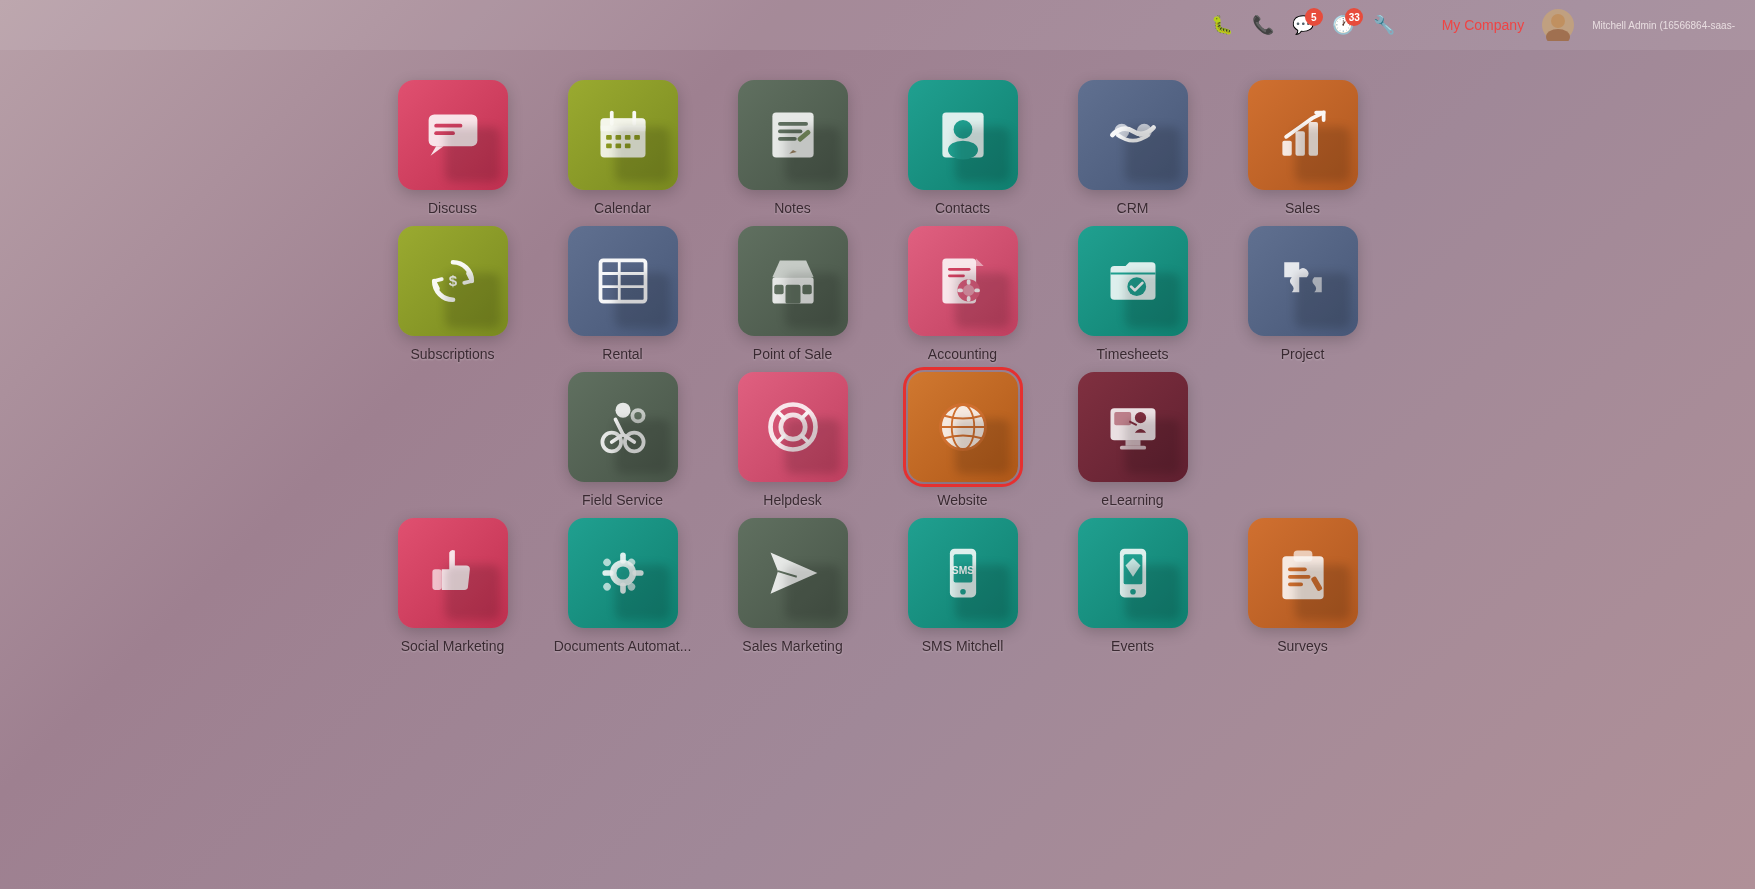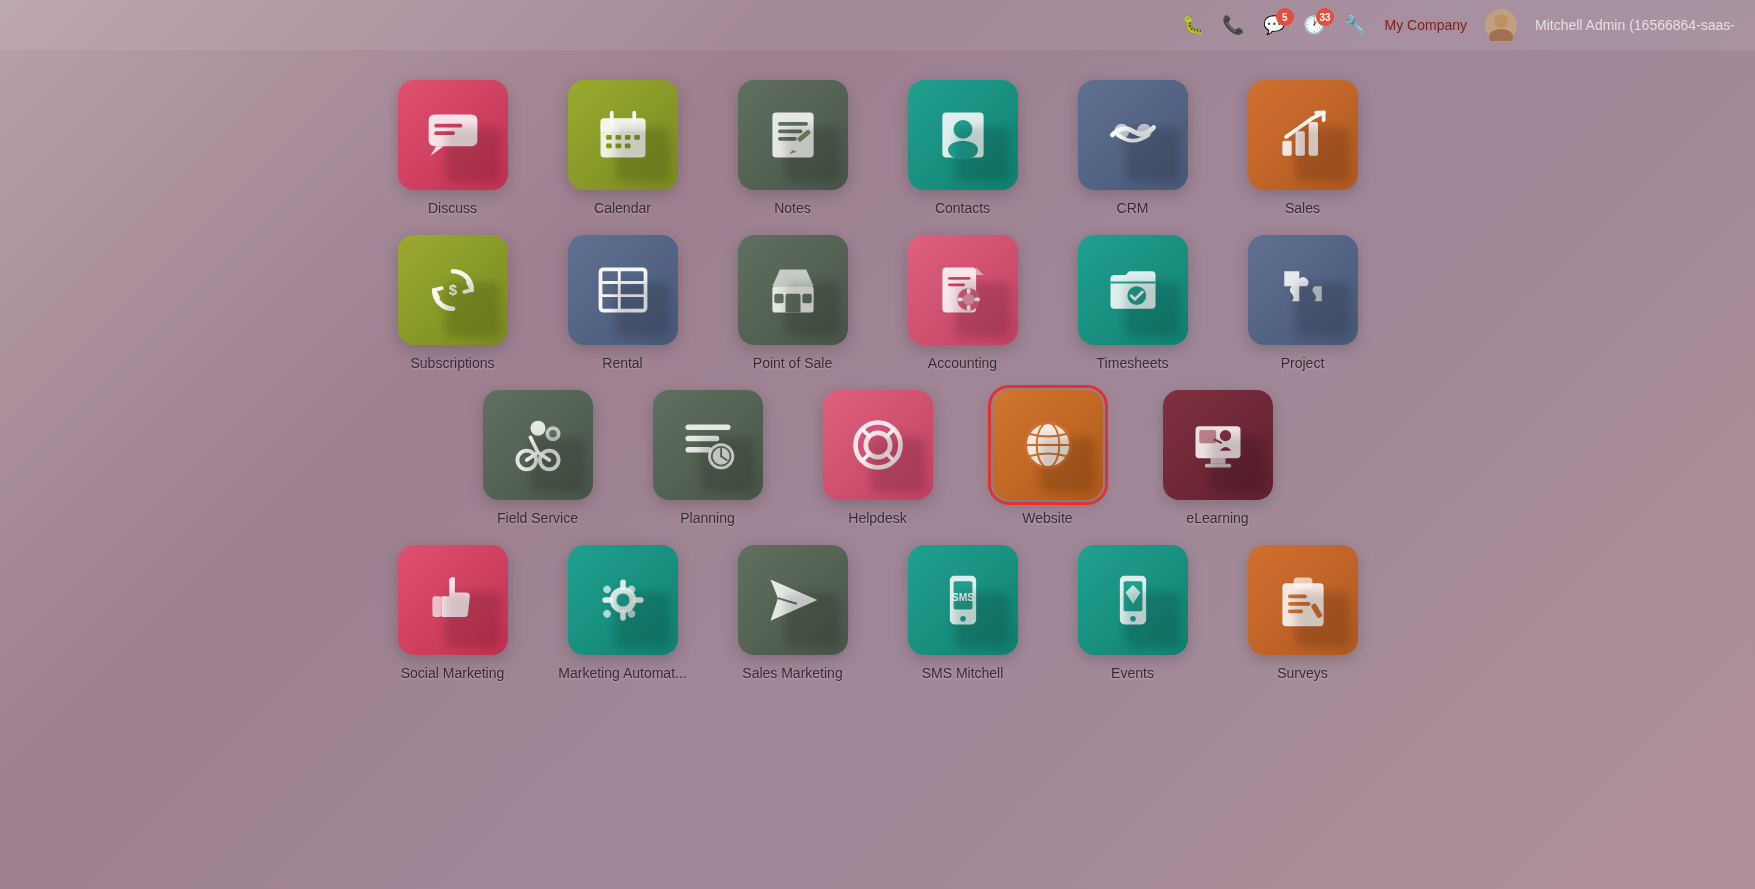--- a/index.html
+++ b/index.html
@@ -45,51 +45,52 @@
       font-size: 10px;
       width: 18px;
       height: 18px;
       display: flex;
       align-items: center;
       justify-content: center;
       font-weight: bold;
     }
 
     .nav-company {
-      color: #7f1d1d;
+      color: #ef4444;
       font-size: 14px;
+      margin-left: 28px;
     }
 
     .nav-avatar {
       width: 32px;
       height: 32px;
       border-radius: 50%;
       background: #c0a080;
       display: flex;
       align-items: center;
       justify-content: center;
       color: white;
       font-size: 14px;
     }
 
     .nav-username {
       color: #e8dde0;
-      font-size: 14px;
+      font-size: 10px;
     }
 
     
     .app-grid {
       position: absolute;
       top: 80px;
       left: 0;
       right: 0;
       display: flex;
       flex-direction: column;
       align-items: center;
-      gap: 19px;
+      gap: 10px;
       padding: 0 4px;
     }
 
     .app-row {
       display: flex;
       gap: 30px;
       justify-content: center;
     }
 
     .app-item {
@@ -407,36 +408,20 @@
           <path d="M24 24 L32 40 L44 48" stroke="white" stroke-width="4" fill="none" stroke-linecap="round"></path>
           <path d="M32 40 L20 48" stroke="white" stroke-width="4" fill="none" stroke-linecap="round"></path>
 
           <circle cx="48" cy="20" r="8" fill="white" opacity="0.7"></circle>
           <circle cx="48" cy="20" r="4" fill="#607060"></circle>
         </svg>
       </div>
       <span class="app-label">Field Service</span>
     </div>
 
-    <div class="app-item">
-      <div class="app-icon icon-planning">
-        <svg viewBox="0 0 64 64" xmlns="http://www.w3.org/2000/svg">
-
-          <rect x="8" y="10" width="48" height="6" rx="3" fill="white" opacity="0.9"></rect>
-          <rect x="8" y="22" width="36" height="6" rx="3" fill="white" opacity="0.9"></rect>
-          <rect x="8" y="34" width="28" height="6" rx="3" fill="white" opacity="0.9"></rect>
-
-          <circle cx="46" cy="44" r="14" fill="white" opacity="0.9"></circle>
-          <circle cx="46" cy="44" r="10" fill="none" stroke="#607060" stroke-width="2"></circle>
-          <line x1="46" y1="36" x2="46" y2="44" stroke="#607060" stroke-width="2" stroke-linecap="round"></line>
-          <line x1="46" y1="44" x2="52" y2="48" stroke="#607060" stroke-width="2" stroke-linecap="round"></line>
-        </svg>
-      </div>
-      <span class="app-label">Planning</span>
-    </div>
 
     <div class="app-item">
       <div class="app-icon icon-helpdesk">
         <svg viewBox="0 0 64 64" xmlns="http://www.w3.org/2000/svg">
 
           <circle cx="32" cy="32" r="24" fill="none" stroke="white" stroke-width="5" opacity="0.9"></circle>
           <circle cx="32" cy="32" r="13" fill="none" stroke="white" stroke-width="5" opacity="0.9"></circle>
           <line x1="15" y1="15" x2="24" y2="24" stroke="white" stroke-width="4"></line>
           <line x1="49" y1="15" x2="40" y2="24" stroke="white" stroke-width="4"></line>
           <line x1="15" y1="49" x2="24" y2="40" stroke="white" stroke-width="4"></line>
@@ -504,21 +489,21 @@
           <rect x="29" y="10" width="6" height="12" rx="3" fill="white" opacity="0.9"></rect>
           <rect x="29" y="42" width="6" height="12" rx="3" fill="white" opacity="0.9"></rect>
           <rect x="10" y="29" width="12" height="6" rx="3" fill="white" opacity="0.9"></rect>
           <rect x="42" y="29" width="12" height="6" rx="3" fill="white" opacity="0.9"></rect>
           <rect x="15" y="15" width="8" height="8" rx="4" transform="rotate(45 15 15)" fill="white" opacity="0.7"></rect>
           <rect x="41" y="15" width="8" height="8" rx="4" transform="rotate(45 41 15)" fill="white" opacity="0.7"></rect>
           <rect x="15" y="41" width="8" height="8" rx="4" transform="rotate(45 15 41)" fill="white" opacity="0.7"></rect>
           <rect x="41" y="41" width="8" height="8" rx="4" transform="rotate(45 41 41)" fill="white" opacity="0.7"></rect>
         </svg>
       </div>
-      <span class="app-label">Marketing Automat...</span>
+      <span class="app-label">Documents Automat...</span>
     </div>
 
     <div class="app-item">
       <div class="app-icon icon-emailmarketing">
         <svg viewBox="0 0 64 64" xmlns="http://www.w3.org/2000/svg">
 
           <polygon points="8,54 58,32 8,10 16,30 8,54" fill="white" opacity="0.9"></polygon>
           <line x1="16" y1="30" x2="36" y2="36" stroke="#607060" stroke-width="2"></line>
         </svg>
       </div>

